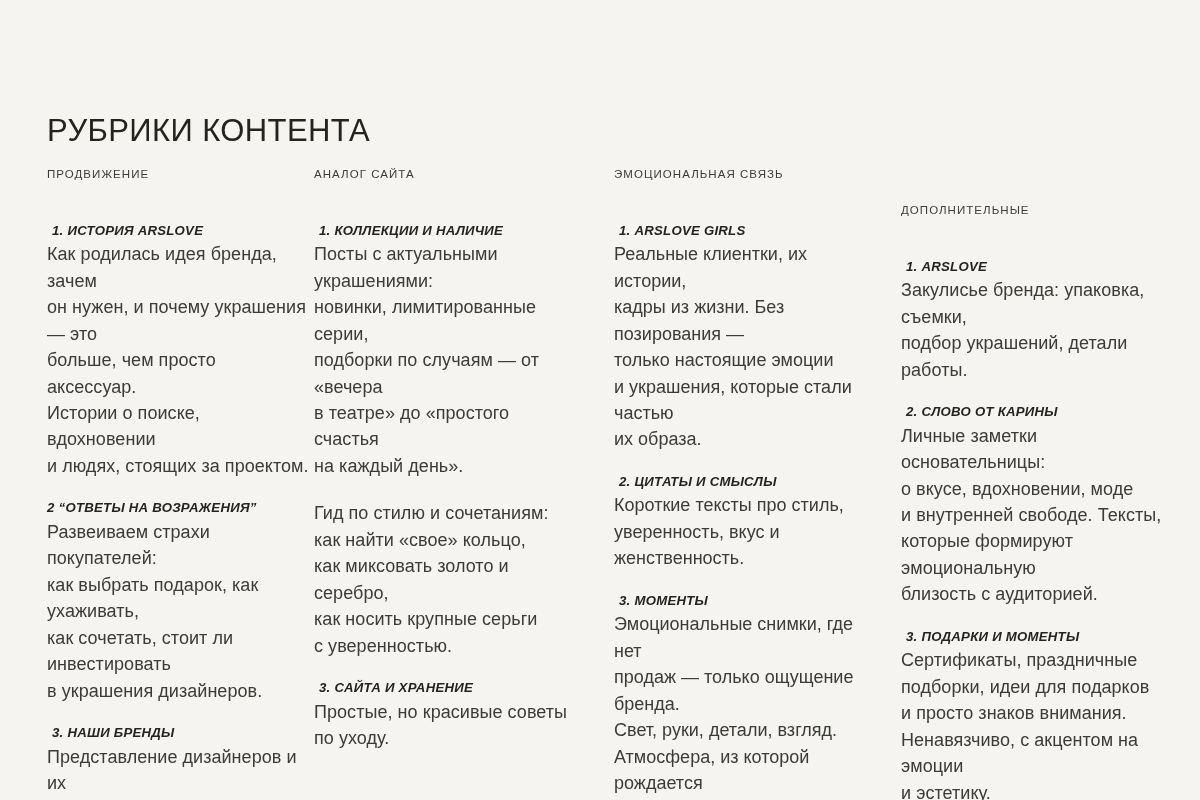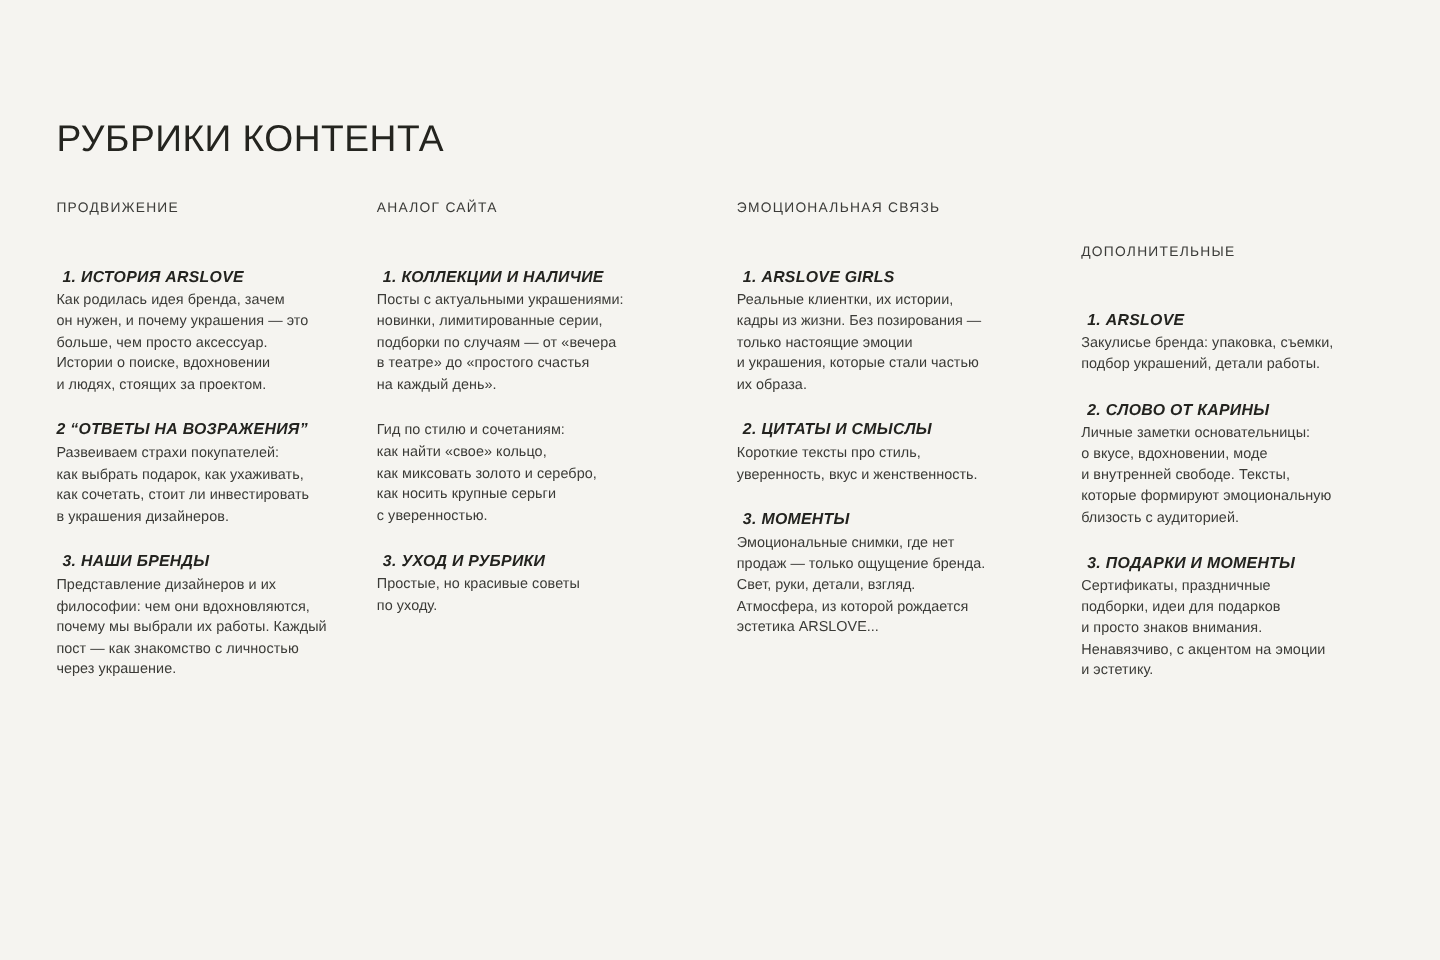--- a/index.html
+++ b/index.html
@@ -20,21 +20,21 @@
 
   .page {
     position: absolute;
     inset: 0;
   }
 
   
   .page-title {
     position: absolute;
     left: 47px;
-    top: 78px;
+    top: 93px;
     font-size: 31px;
     font-weight: 400;
     letter-spacing: 0.4px;
     line-height: 1.1;
     color: #24241f;
     white-space: nowrap;
   }
 
   
   .columns {
@@ -79,21 +79,21 @@
     color: #23231f;
     line-height: 1.25;
     margin: 0 0 2px 0;
     white-space: nowrap;
     font-style: italic;
   }
   .item-title.indented { padding-left: 5px; }
   .item-title .num { margin-right: 4px; }
 
   .item-body {
-    font-size: 12px;
+    font-size: 18px;
     font-weight: 400;
     color: #3b3b37;
     line-height: 1.47;
     margin: 0;
     white-space: pre-line;
     letter-spacing: 0.05px;
   }
 
   
   .col-2 .item-body { letter-spacing: 0.01px; }
@@ -164,21 +164,21 @@
         <article class="item">
           <p class="item-body">Гид по стилю и сочетаниям:
 как найти «свое» кольцо,
 как миксовать золото и серебро,
 как носить крупные серьги
 с уверенностью.</p>
         </article>
 
         <article class="item">
           <h2 class="item-title indented">
-            <span class="num">3.</span><span>УХОД И РУБРИКИ</span>
+            <span class="num">3.</span><span>САЙТА И ХРАНЕНИЕ</span>
           </h2>
           <p class="item-body">Простые, но красивые советы
 по уходу.</p>
         </article>
 
       </div>
     </section>
 
     <section class="column col-2">
       <div class="column-header">ЭМОЦИОНАЛЬНАЯ СВЯЗЬ</div>

